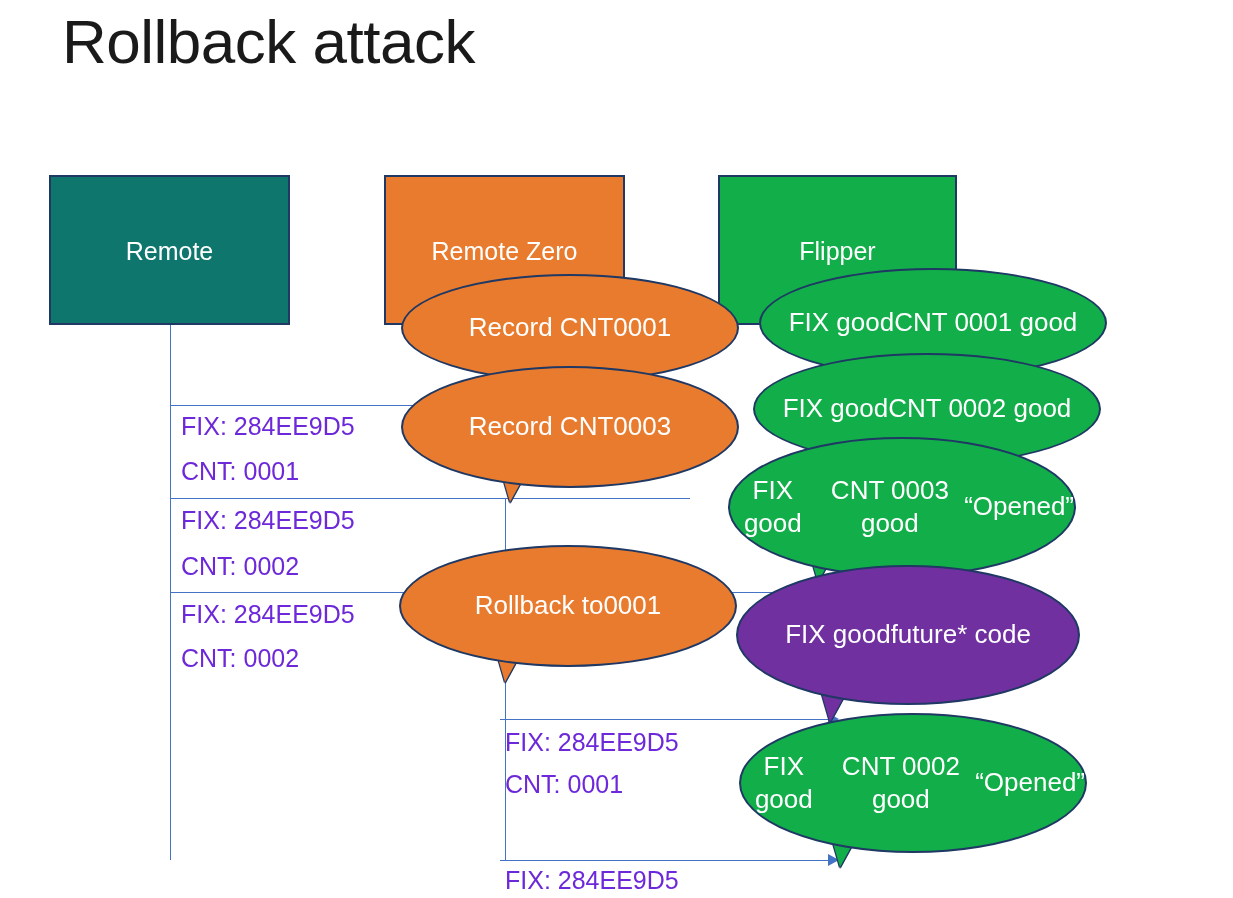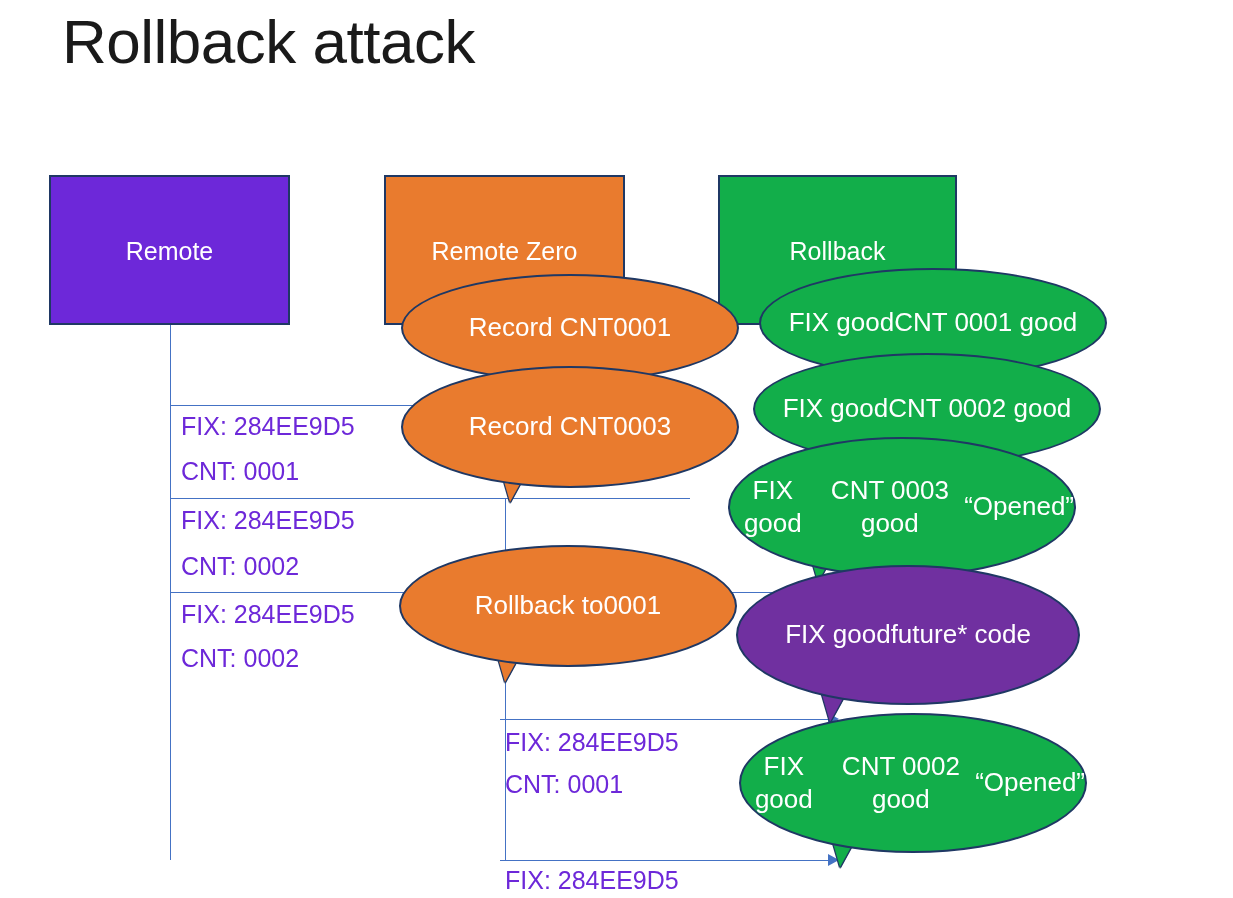--- a/index.html
+++ b/index.html
@@ -40,21 +40,21 @@
     font-size: 25px;
     text-align: center;
   }
   .actor-box .actor-label {
     position: absolute;
     left: 0;
     right: 0;
     top: 60px;
     text-align: center;
   }
-  .actor-remote  { left: 49px;  top: 175px; width: 241px; height: 150px; background: #6d28d9; }
+  .actor-remote  { left: 49px;  top: 175px; width: 241px; height: 150px; background: #0f766e; }
   .actor-flipper { left: 384px; top: 175px; width: 241px; height: 150px; background: #E97B2E; }
   .actor-receiver{ left: 718px; top: 175px; width: 239px; height: 150px; background: #12AE4A; }
 
   
   .lifeline {
     position: absolute;
     width: 1px;
     background: #4472C4;
   }
   .ll-remote  { left: 170px; top: 325px; height: 535px; }
@@ -136,21 +136,21 @@
 
   <div class="title">Rollback attack</div>
 
   <div class="actor-box actor-remote">
     <span class="actor-label">Remote</span>
   </div>
   <div class="actor-box actor-flipper">
     <span class="actor-label">Remote Zero</span>
   </div>
   <div class="actor-box actor-receiver">
-    <span class="actor-label">Rollback</span>
+    <span class="actor-label">Flipper</span>
   </div>
 
   <div class="lifeline ll-remote"></div>
   <div class="lifeline ll-flipper"></div>
 
   <div class="msg-line" style="left:170px; top:405px; width:345px;"></div>
   <div class="msg-text" style="left:181px; top:368px;">FIX: 284EE9D5</div>
   <div class="msg-text" style="left:181px; top:413px;">CNT: 0001</div>
 
   <div class="msg-line" style="left:170px; top:498px; width:520px;"></div>

